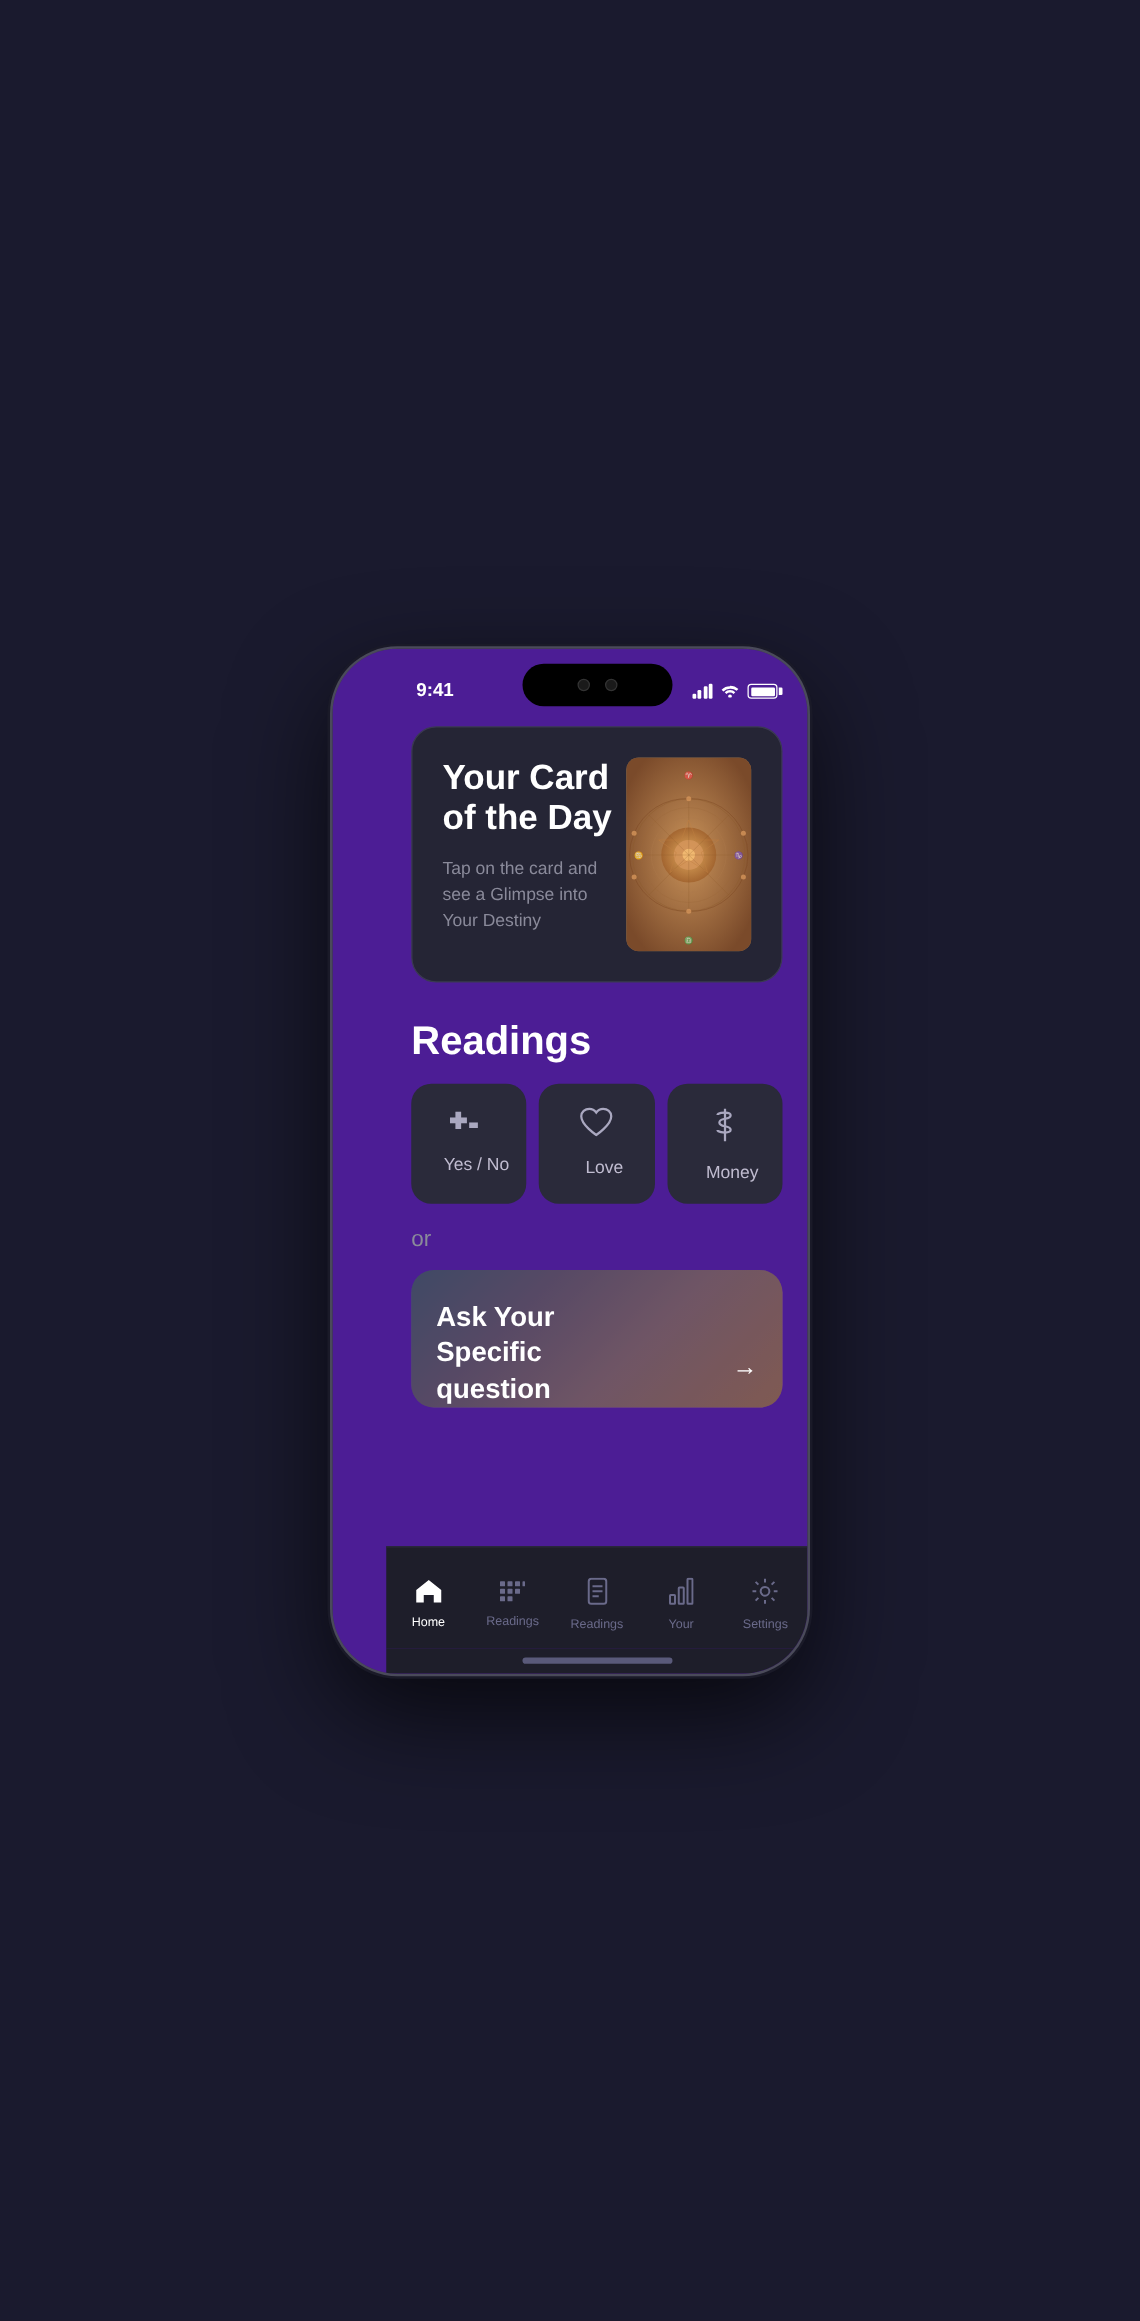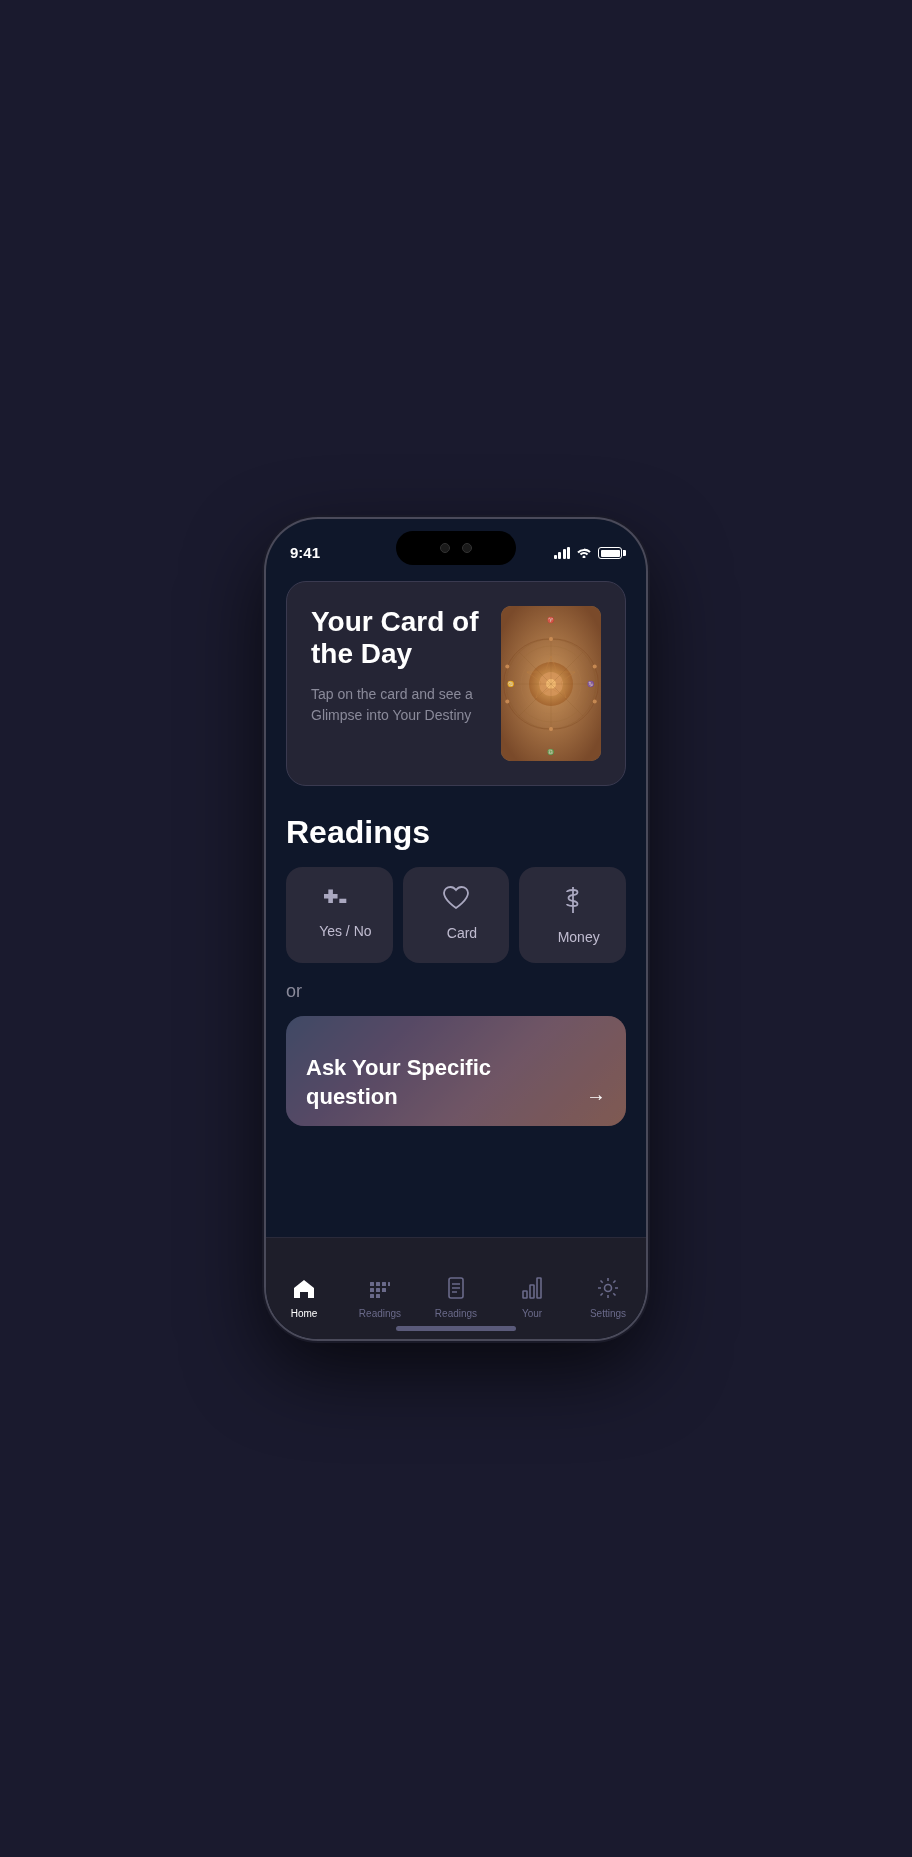--- a/index.html
+++ b/index.html
@@ -46,26 +46,27 @@
       top: 160px;
       width: 4px;
       height: 70px;
       background: #3a3a4a;
       border-radius: 0 2px 2px 0;
     }
 
     .phone-screen {
       width: 100%;
       height: 100%;
-      background: #0f172a;
+      background: #4c1d95;
       border-radius: 50px;
       overflow: hidden;
       position: relative;
       display: flex;
       flex-direction: column;
+      padding-left: 43px;
     }
 
     
     .status-bar {
       height: 50px;
       display: flex;
       align-items: flex-end;
       padding: 0 24px 8px;
       position: relative;
       flex-shrink: 0;
@@ -304,21 +305,21 @@
       color: #ffffff;
       font-size: 20px;
     }
 
     
     .tab-bar {
       height: 82px;
       background: #1e1e2a;
       border-top: 1px solid #2a2a3a;
       display: flex;
-      align-items: flex-end;
+      align-items: center;
       padding-top: 10px;
       flex-shrink: 0;
     }
 
     .tab-item {
       flex: 1;
       display: flex;
       flex-direction: column;
       align-items: center;
       gap: 4px;
@@ -463,21 +464,21 @@
             </div>
             <span class="reading-btn-label">Yes / No</span>
           </button>
 
           <button class="reading-btn">
             <div class="reading-btn-icon">
               <svg width="28" height="26" viewBox="0 0 28 26" fill="none" stroke="#aaa8c0" stroke-width="1.8">
                 <path d="M14 23 C14 23 2 15 2 8 C2 4.5 5 2 8.5 2 C10.5 2 12.5 3 14 5 C15.5 3 17.5 2 19.5 2 C23 2 26 4.5 26 8 C26 15 14 23 14 23Z"></path>
               </svg>
             </div>
-            <span class="reading-btn-label">Card</span>
+            <span class="reading-btn-label">Love</span>
           </button>
 
           <button class="reading-btn">
             <div class="reading-btn-icon">
               <svg width="28" height="30" viewBox="0 0 28 30" fill="none" stroke="#aaa8c0" stroke-width="1.8">
                 <line x1="14" y1="2" x2="14" y2="28"></line>
                 <path d="M8 7 C8 7 8 5 14 5 C20 5 20 9 14 10 C8 11 8 15 14 16 C20 17 20 21 14 21 C8 21 8 19 8 19"></path>
               </svg>
             </div>
             <span class="reading-btn-label">Money</span>

